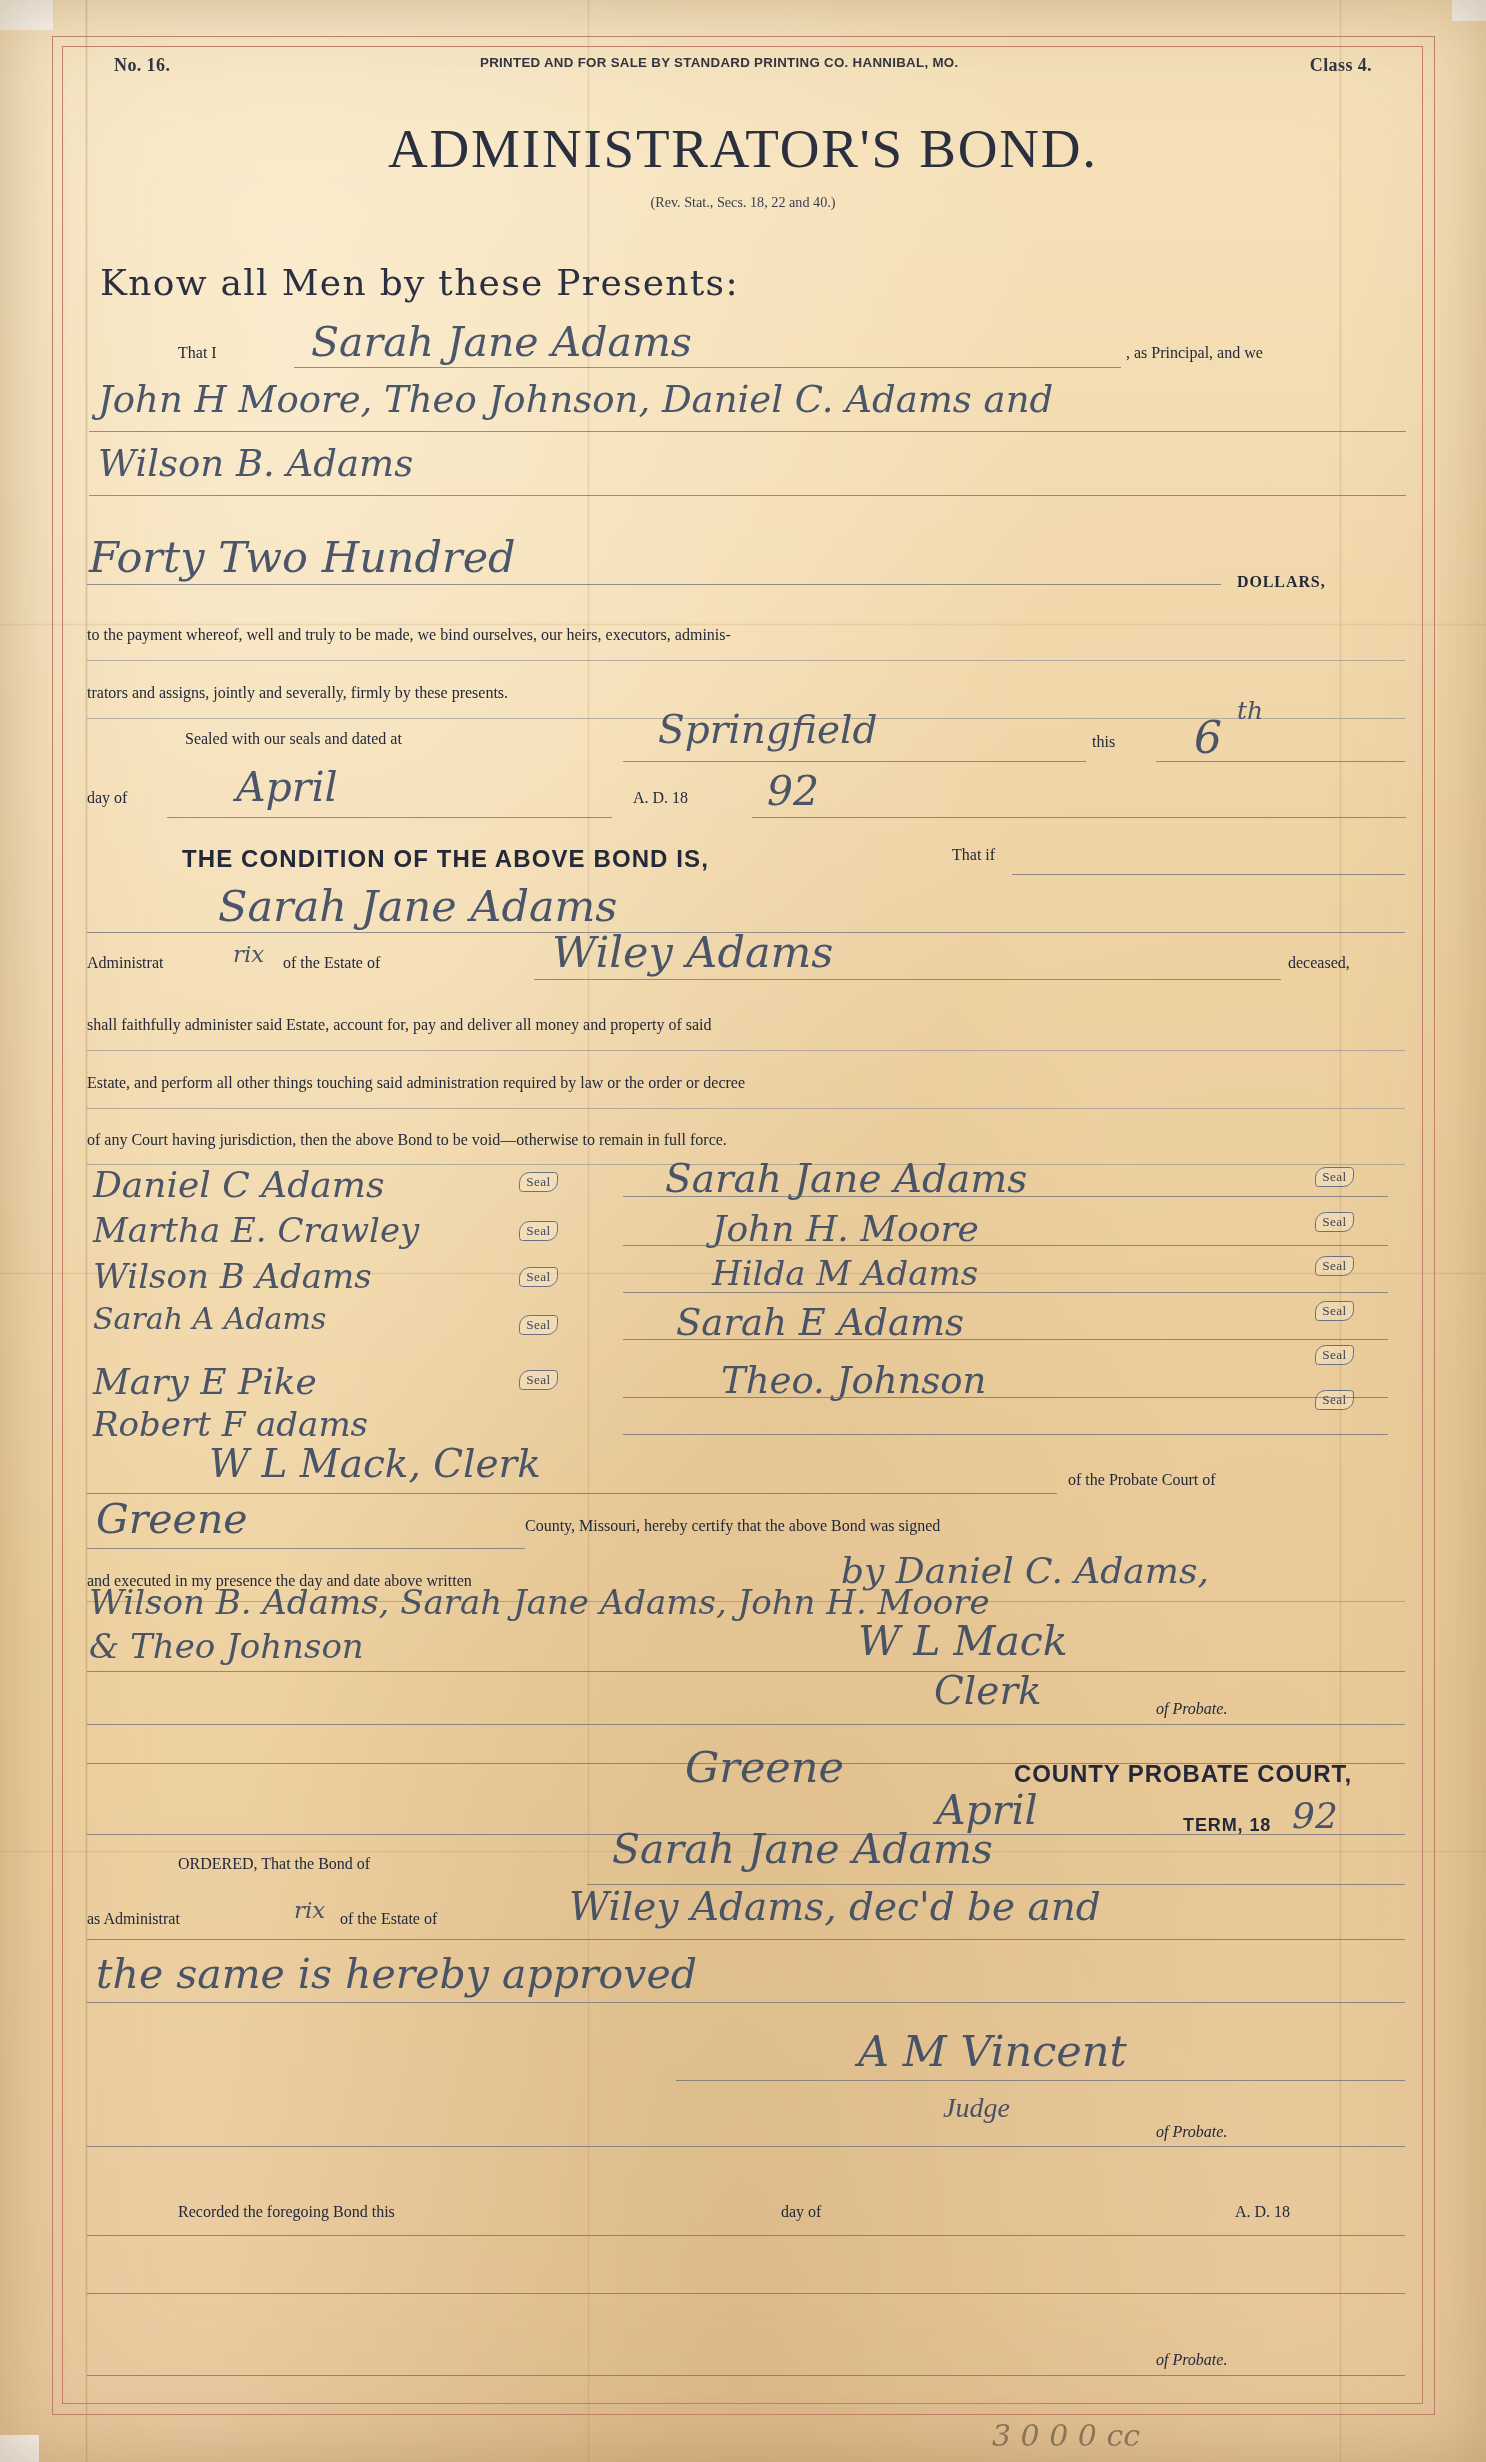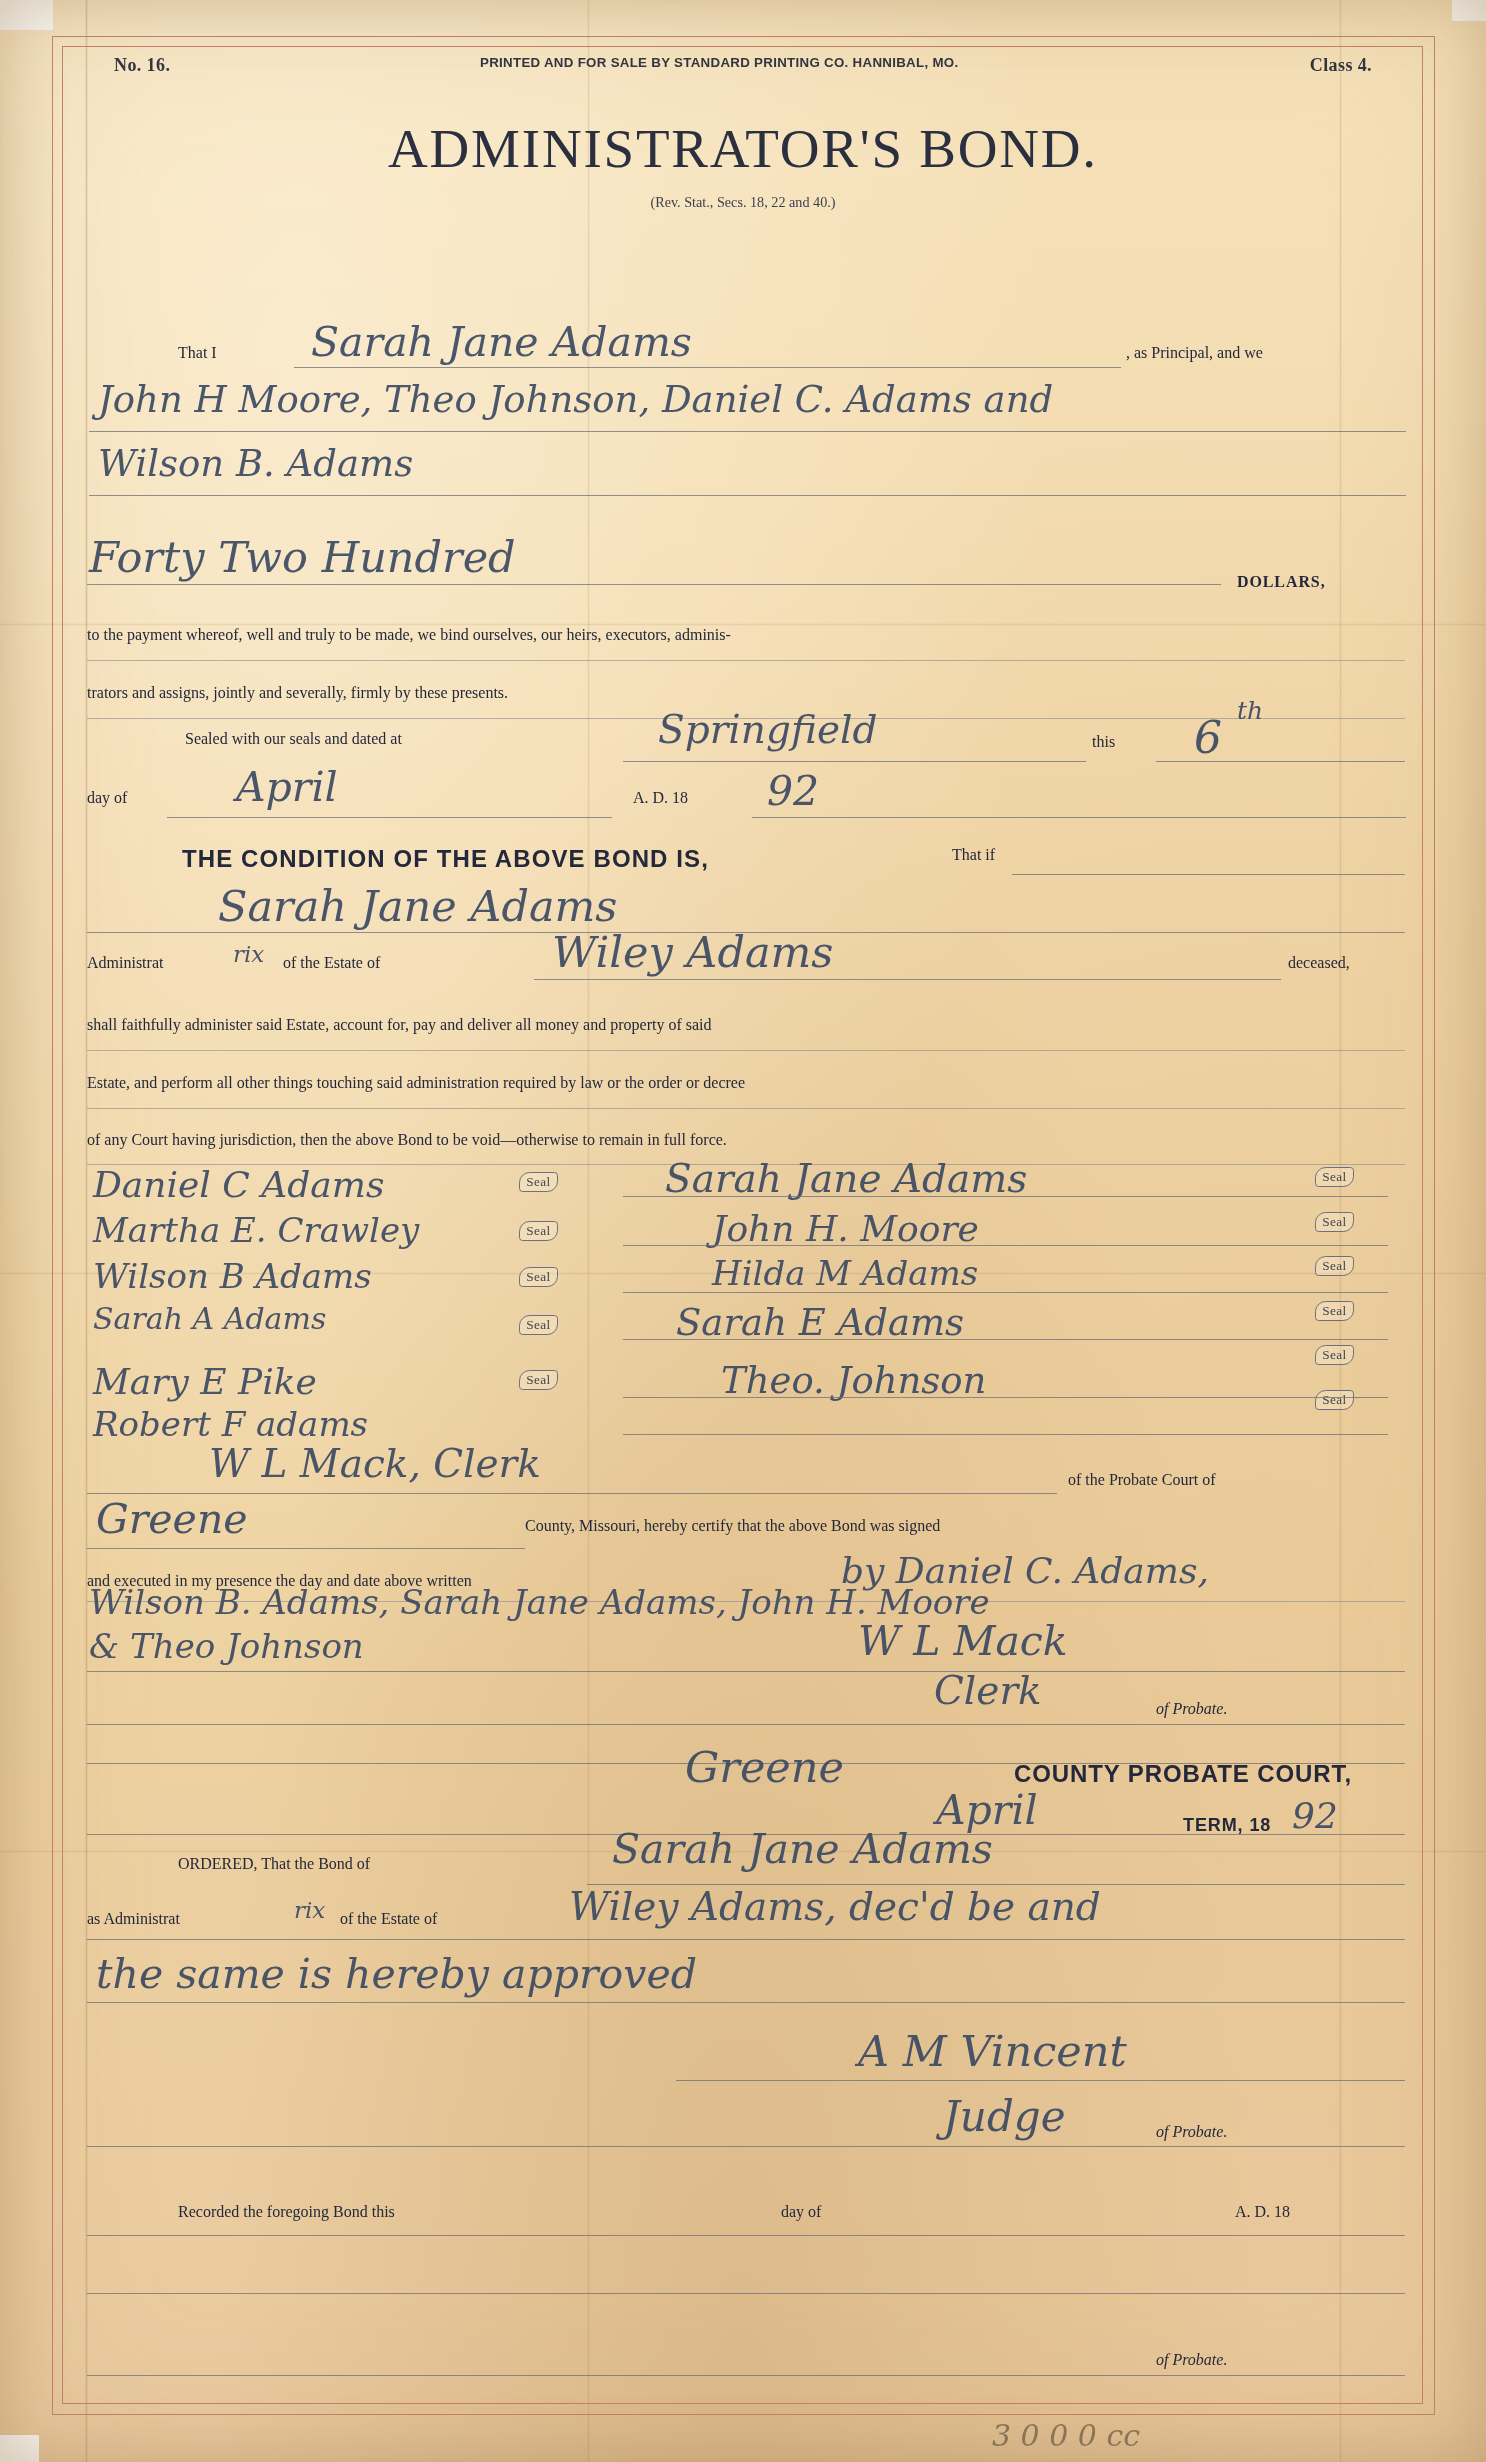--- a/index.html
+++ b/index.html
@@ -183,20 +183,21 @@
   <div class="frame-outer"></div>
   <div class="frame-inner"></div>
 
   <div class="hdr hdr-left">No. 16.</div>
   <div class="hdr hdr-center">PRINTED AND FOR SALE BY STANDARD PRINTING CO. HANNIBAL, MO.</div>
   <div class="hdr hdr-right">Class 4.</div>
 
   <div class="title">ADMINISTRATOR'S BOND.</div>
   <div class="subtitle">(Rev. Stat., Secs. 18, 22 and 40.)</div>
 
+  <div class="script-head" style="left:100px; top:262px;">Know all Men by these Presents:</div>
 
   <div class="body-text" style="left:178px; top:345px;">That I</div>
   <div class="hand" style="left:311px; top:318px; font-size:41px;">Sarah Jane Adams</div>
   <div class="rule" style="left:294px; top:367px; width:827px;"></div>
   <div class="body-text" style="left:1126px; top:345px;">, as Principal, and we</div>
 
   <div class="hand" style="left:98px; top:378px; font-size:37px;">John H Moore, Theo Johnson, Daniel C. Adams and</div>
   <div class="rule" style="left:89px; top:431px; width:1317px;"></div>
   <div class="hand" style="left:98px; top:442px; font-size:37px;">Wilson B. Adams</div>
   <div class="rule" style="left:89px; top:495px; width:1317px;"></div>
@@ -324,21 +325,21 @@
   <div class="hand" style="left:294px; top:1897px; font-size:23px;">rix</div>
   <div class="body-text" style="left:340px; top:1911px;">of the Estate of</div>
   <div class="hand" style="left:569px; top:1884px; font-size:39px;">Wiley Adams, dec'd be and</div>
   <div class="rule" style="left:87px; top:1939px; width:1318px;"></div>
 
   <div class="hand" style="left:96px; top:1950px; font-size:41px;">the same is hereby approved</div>
   <div class="rule" style="left:87px; top:2002px; width:1318px;"></div>
 
   <div class="hand" style="left:858px; top:2026px; font-size:43px;">A M Vincent</div>
   <div class="rule" style="left:676px; top:2080px; width:729px;"></div>
-  <div class="hand" style="left:943px; top:2092px; font-size:42px;">Judge</div>
+  <div class="hand" style="left:943px; top:2092px; font-size:28px;font-family:Liberation Serif, serif;">Judge</div>
   <div class="body-text" style="left:1156px; top:2124px; font-style:italic;">of Probate.</div>
   <div class="rule" style="left:87px; top:2146px; width:1318px;"></div>
 
   <div class="body-text" style="left:178px; top:2204px;">Recorded the foregoing Bond this</div>
   <div class="body-text" style="left:781px; top:2204px;">day of</div>
   <div class="body-text" style="left:1235px; top:2204px;">A. D. 18</div>
   <div class="rule" style="left:87px; top:2235px; width:1318px;"></div>
   <div class="rule" style="left:87px; top:2293px; width:1318px;"></div>
   <div class="body-text" style="left:1156px; top:2352px; font-style:italic;">of Probate.</div>
   <div class="rule" style="left:87px; top:2375px; width:1318px;"></div>

